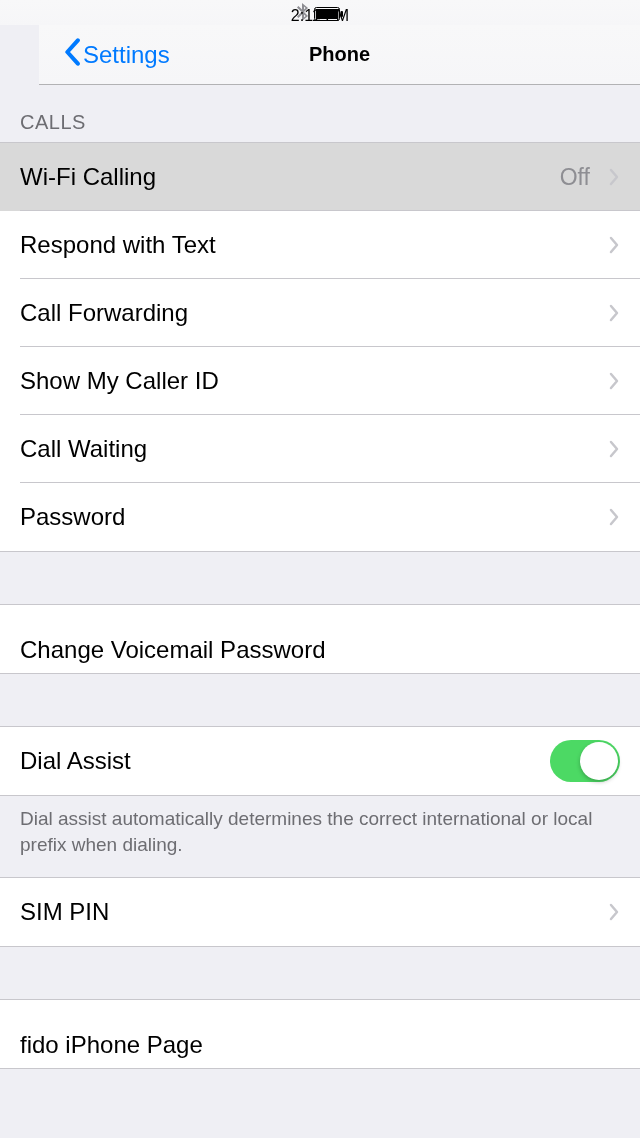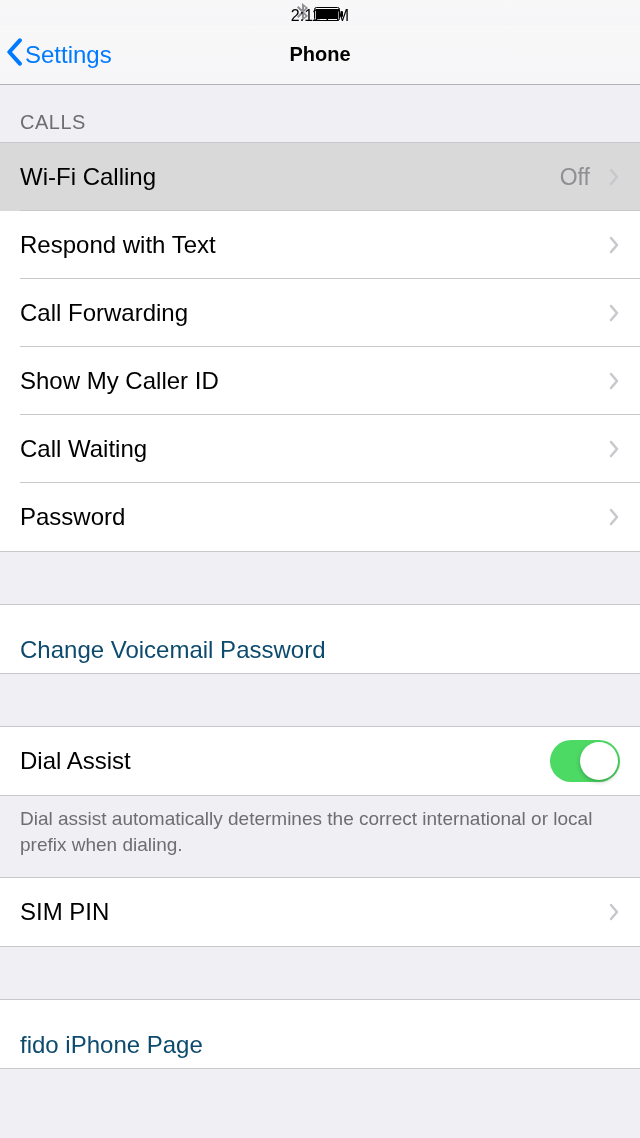--- a/index.html
+++ b/index.html
@@ -70,21 +70,22 @@
       height: 14px;
     }
     
     .nav-bar {
       height: 60px;
       display: flex;
       align-items: center;
       position: relative;
       border-bottom: 1px solid #b2b2b4;
       background: linear-gradient(#f8f8f9, #f6f6f8);
-      padding: 0 5px;
+      padding: 0 24px;
+      margin-left: 39px;
     }
     .back-button {
       display: flex;
       align-items: center;
       color: #007aff;
       font-size: 24px;
     }
     .back-chevron {
       margin-right: 2px;
     }
@@ -138,21 +139,21 @@
       color: #8e8e93;
       margin-right: 18px;
       font-size: 23px;
     }
     .chevron-icon {
       color: #c7c7cc;
       display: flex;
       align-items: center;
     }
     .cell.link .cell-label {
-      color: #0c4a6e;
+      color: #000000;
       margin-top: 22px;
     }
     .gap {
       height: 52px;
     }
     .footer-text {
       padding: 10px 20px 20px 20px;
       font-size: 19px;
       color: #6d6d72;
       line-height: 1.35;

